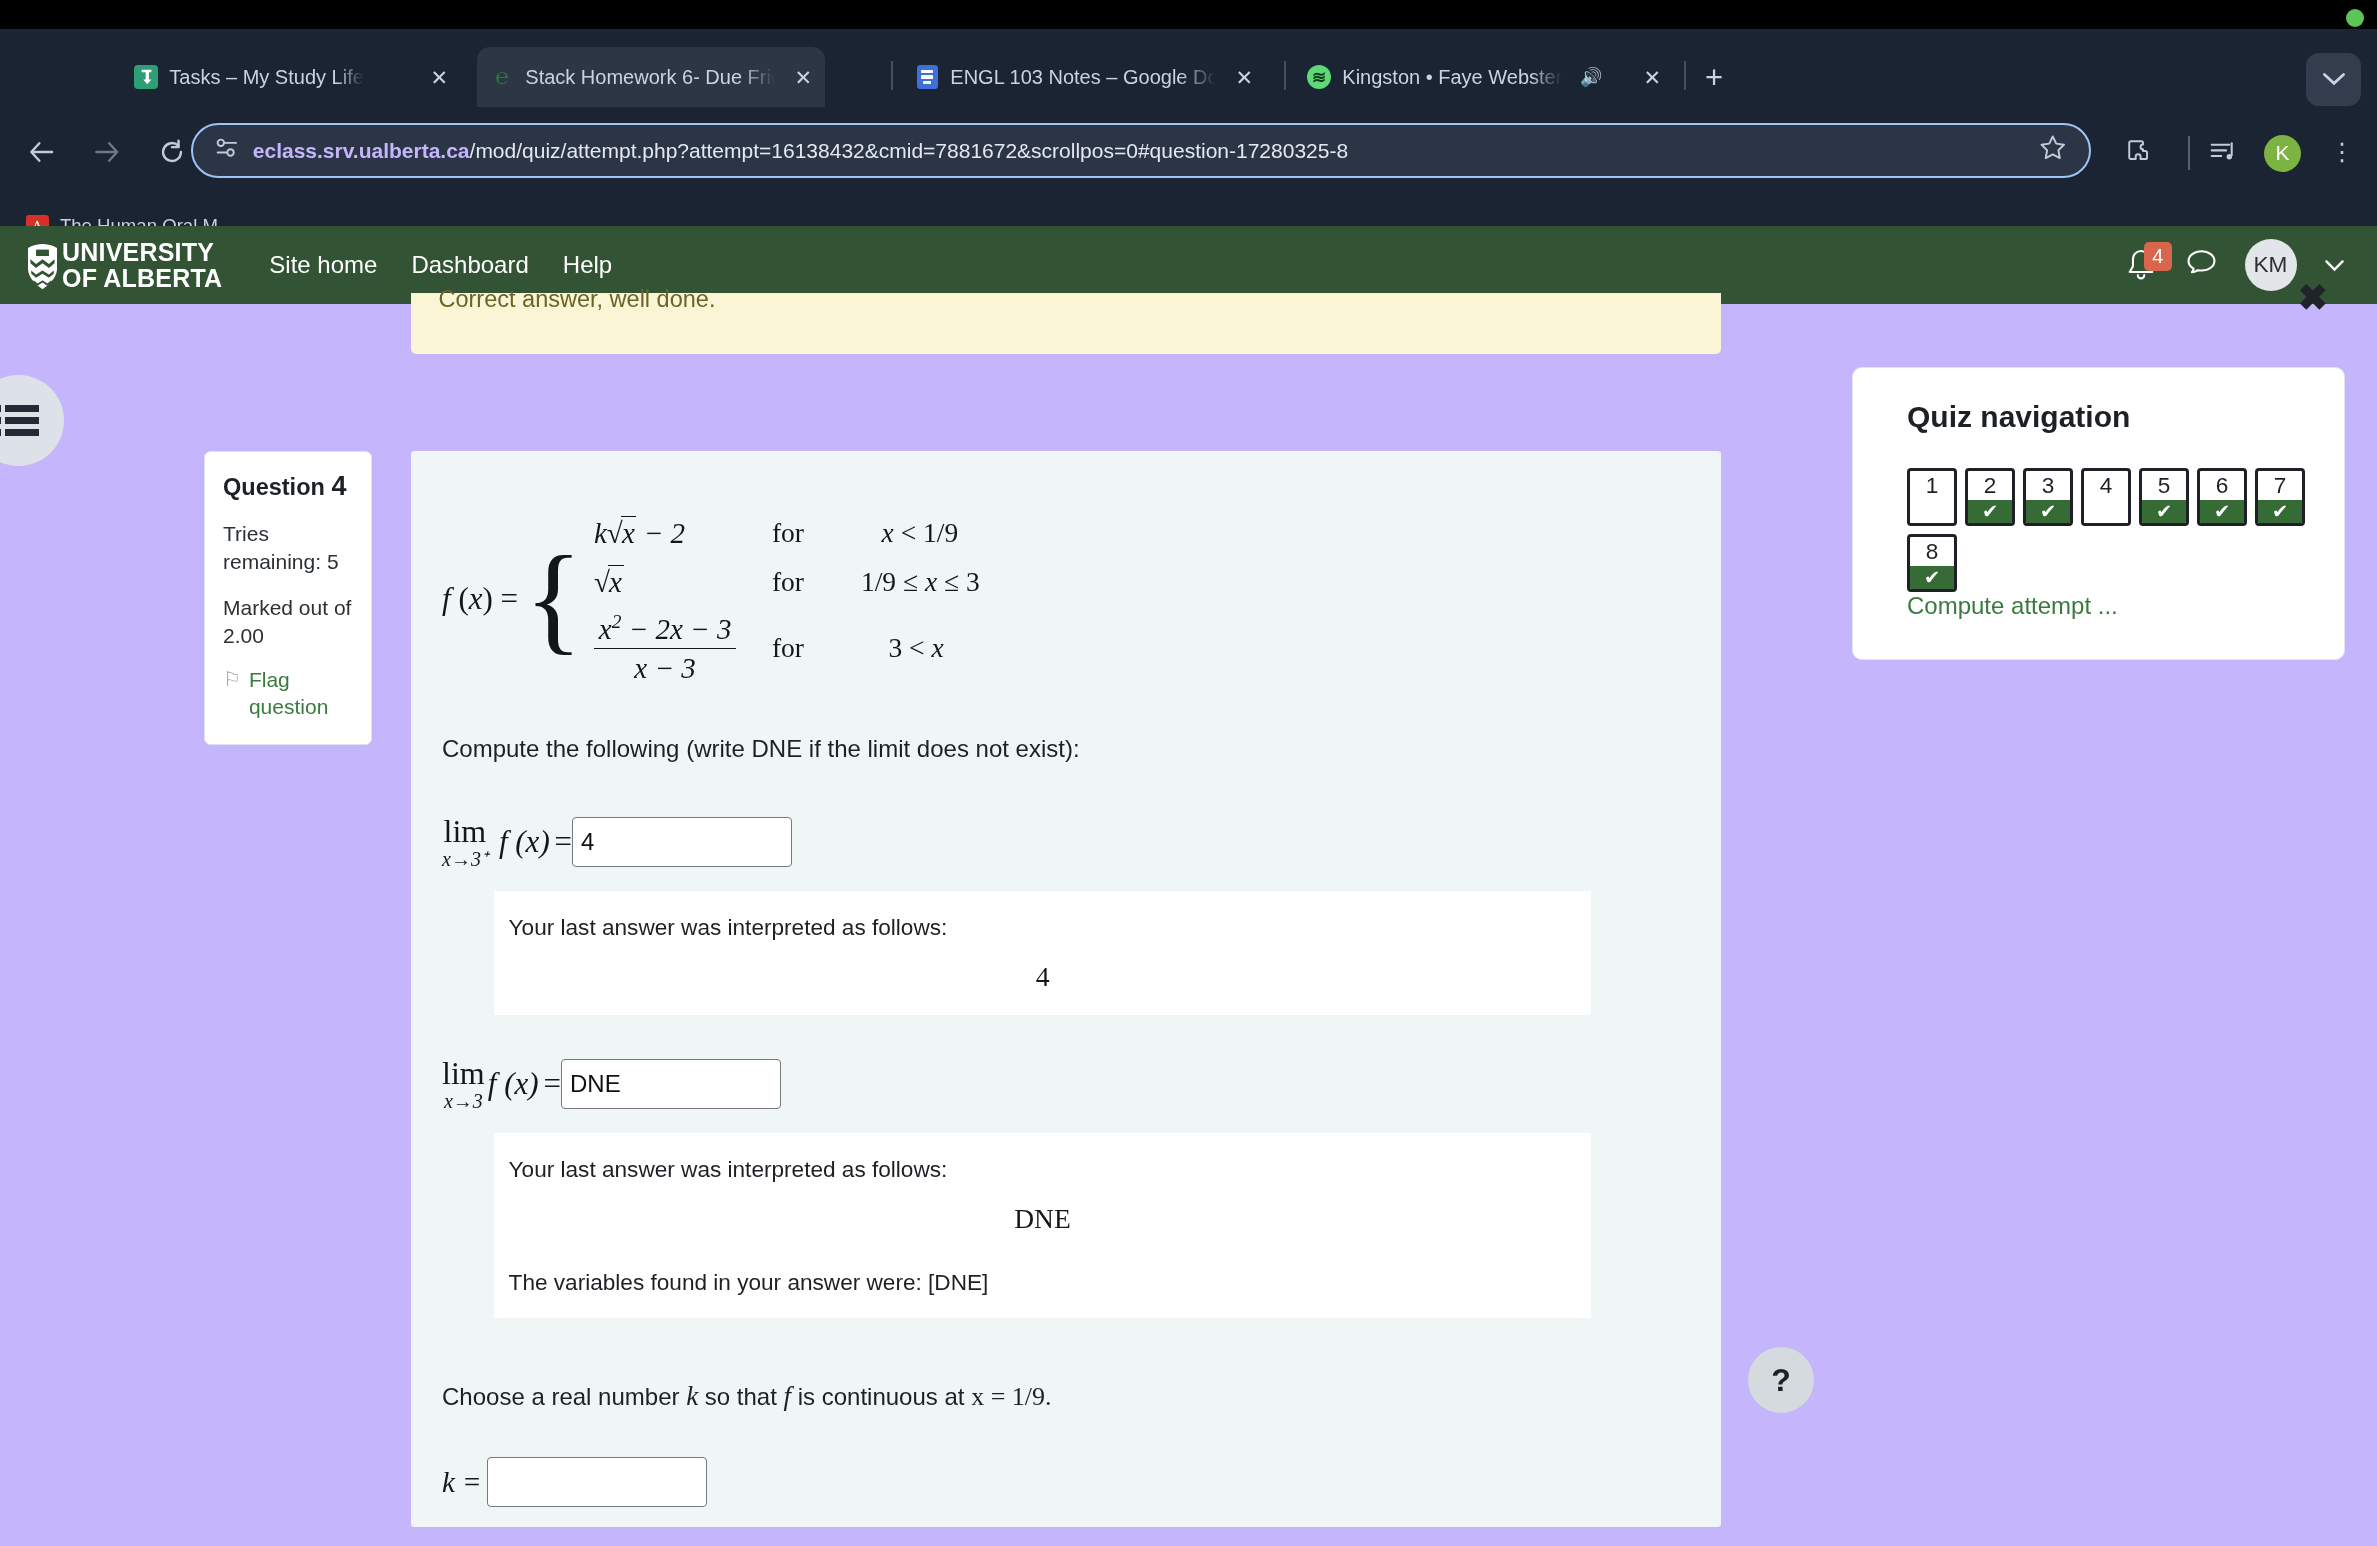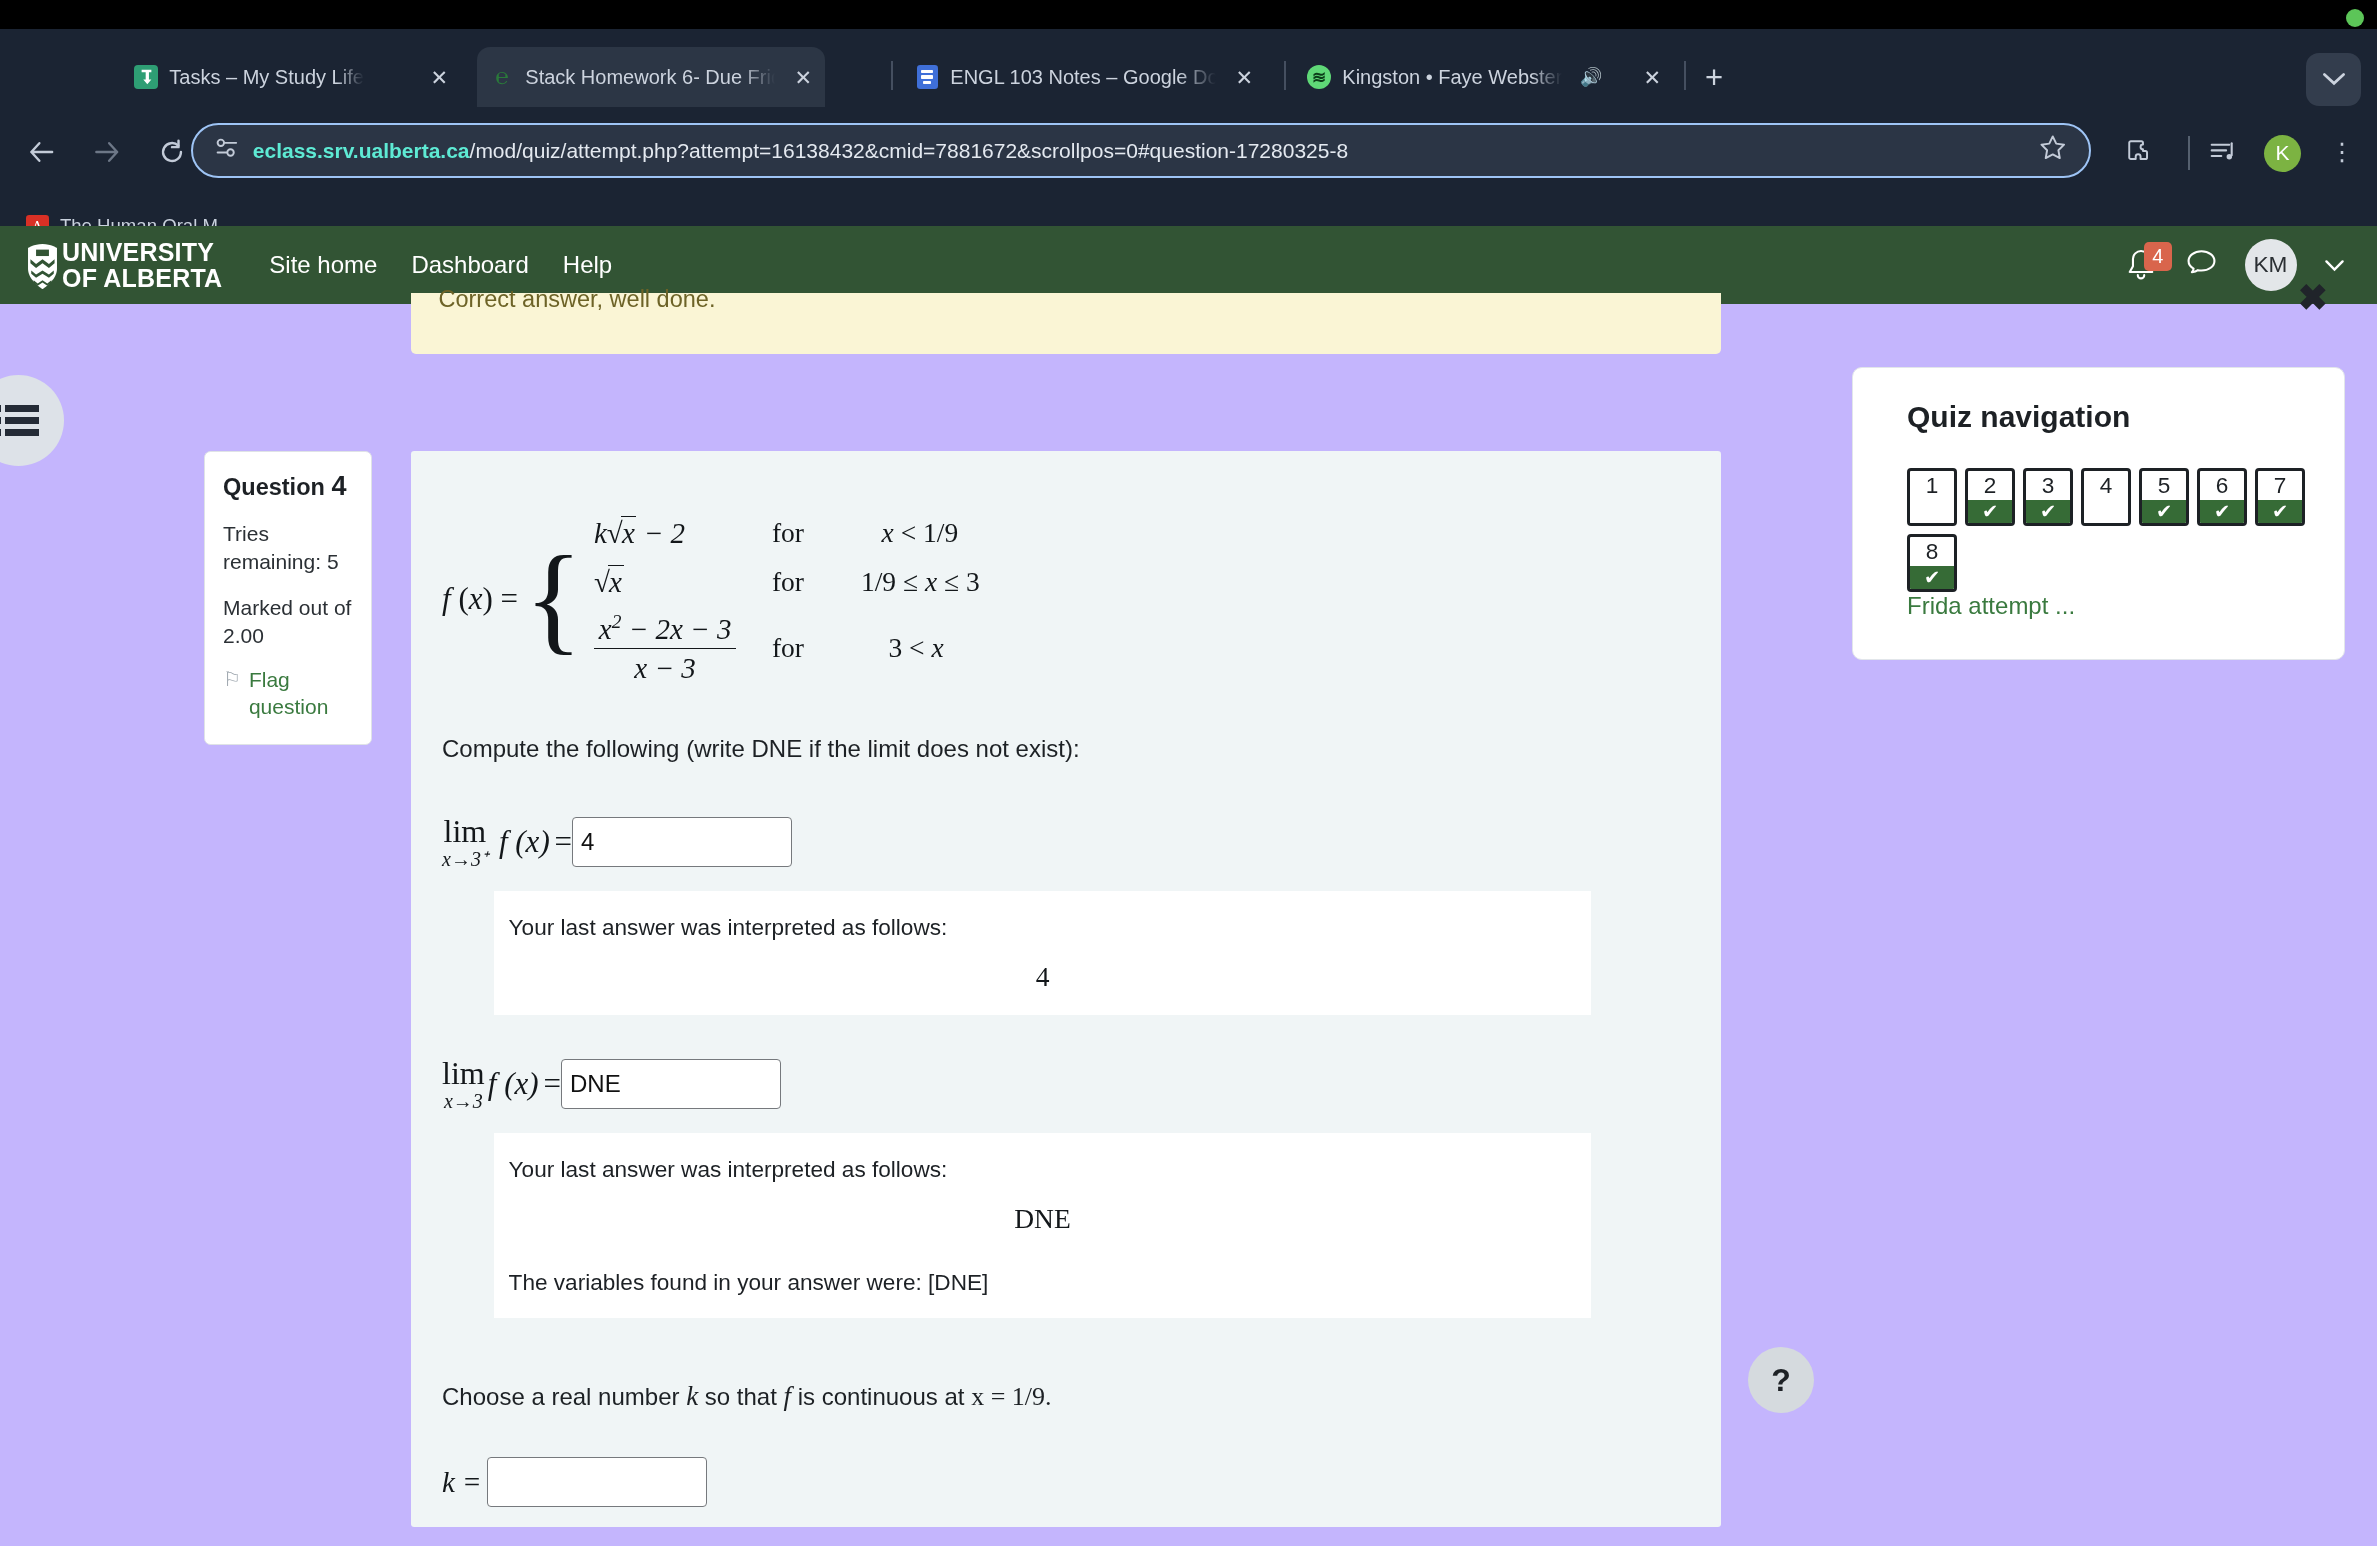--- a/index.html
+++ b/index.html
@@ -95,21 +95,21 @@
     display: flex; align-items: center; justify-content: center; cursor: pointer;
   }
   .omnibox {
     position: absolute; left: 191px; top: 16px;
     width: 1900px; height: 55px;
     background: #2b3545; border: 2.4px solid #9ec4f5; border-radius: 808px;
     display: flex; align-items: center; padding: 0 22.6px;
   }
   .lock-ico { color:#c3cbd8; font-size:19.4px; margin-right:14.6px; flex:0 0 auto;}
   .url { color:#e4e9f0; font-size:21px; white-space:nowrap; }
-  .url b { font-weight: 700; color:#5eead4; }
+  .url b { font-weight: 700; color:#c4b5fd; }
   .star-ico { margin-left:auto; color:#c3cbd8; font-size:24px; cursor:pointer; }
   .tb-ico {
     position:absolute; top:29px; width:32px; height:32px;
     color:#c3cbd8; font-size:24px; display:flex;
     align-items:center; justify-content:center; cursor:pointer;
   }
   .tb-divider { position:absolute; top:29px; left:2188px; width:2.4px; height:34px; background:#55606f; }
   .prof-avatar {
     position:absolute; top:27.5px; left:2264px; width:37px; height:37px;
     border-radius:50%; background:#7cb342; color:#fff; font-size:21px;
@@ -645,20 +645,20 @@
           </a>
         <a class="qbtn done">
             <span class="qn">7</span>
             <span class="qstate">✔</span>
           </a>
         <a class="qbtn done">
             <span class="qn">8</span>
             <span class="qstate">✔</span>
           </a>
       </div>
-      <a class="finish">Frida attempt ...</a>
+      <a class="finish">Compute attempt ...</a>
     </div>
 
     <div class="help-fab">?</div>
 
   </div>
 </div>
 
 
 </body></html>

